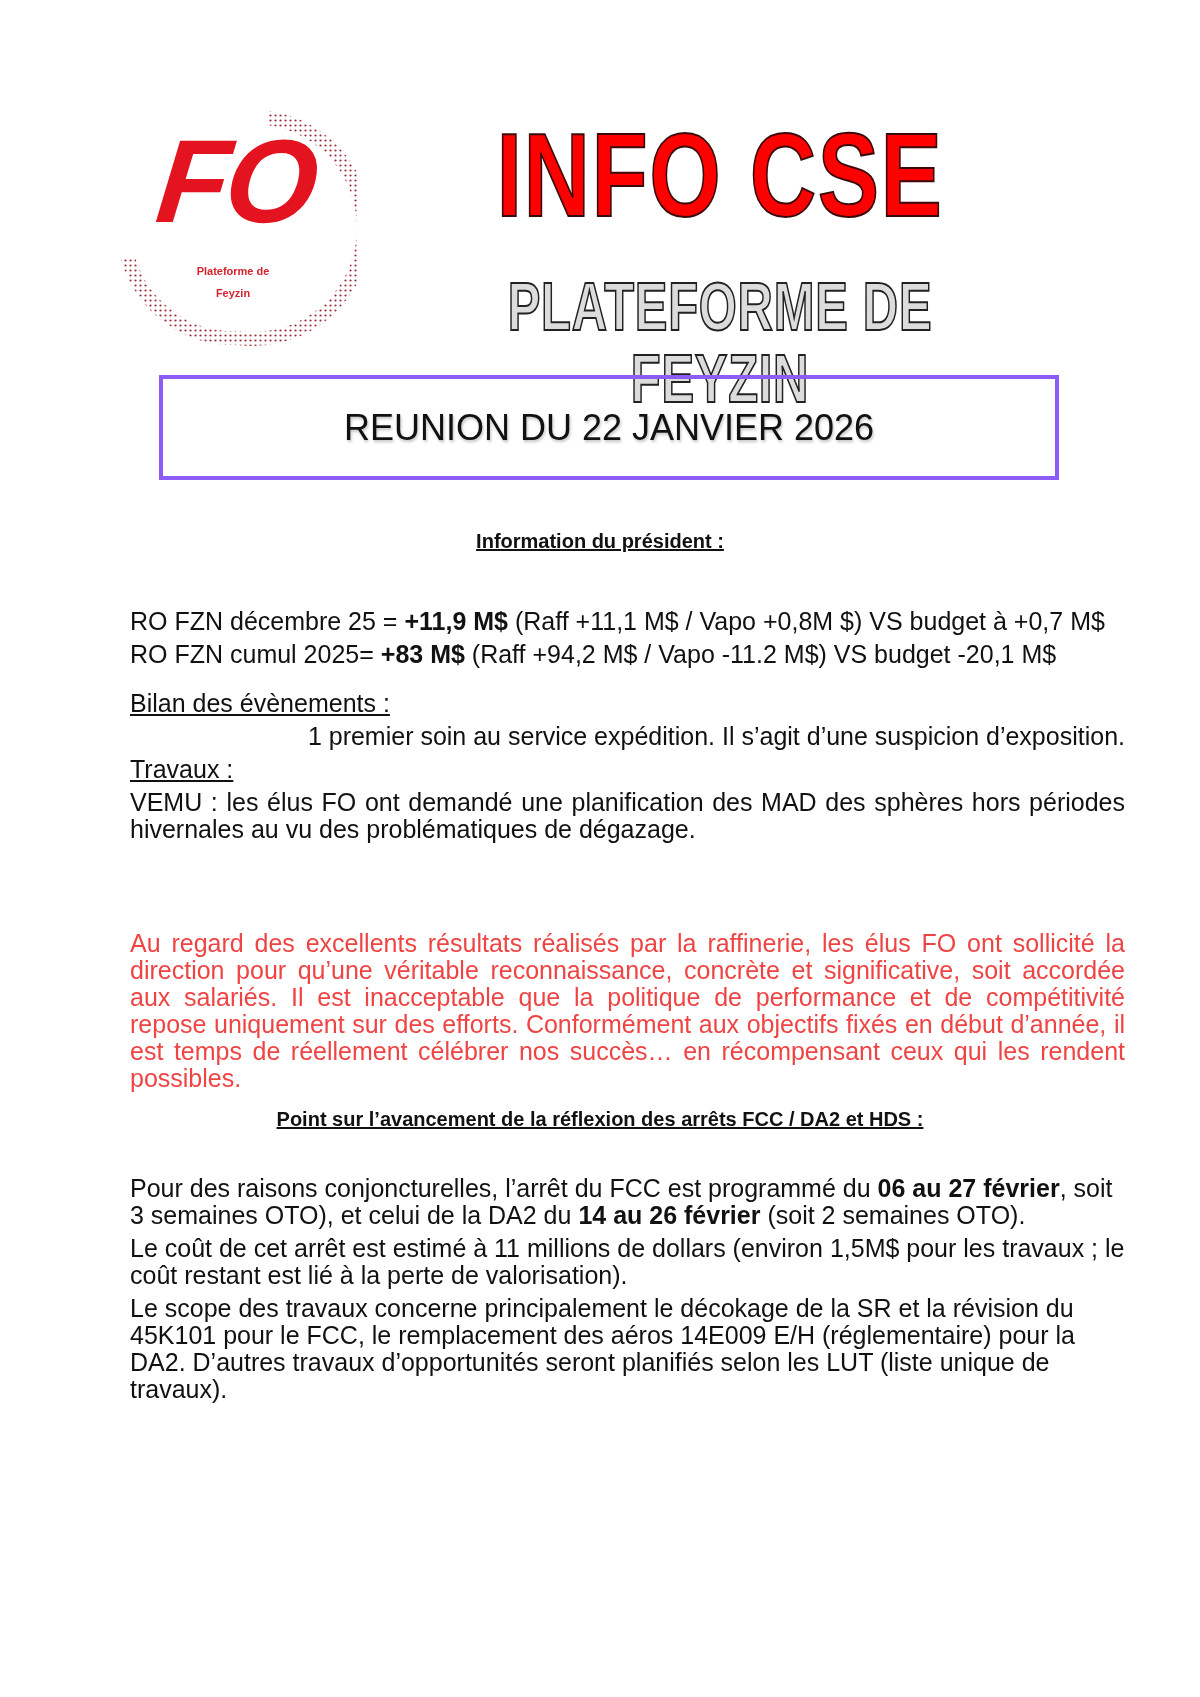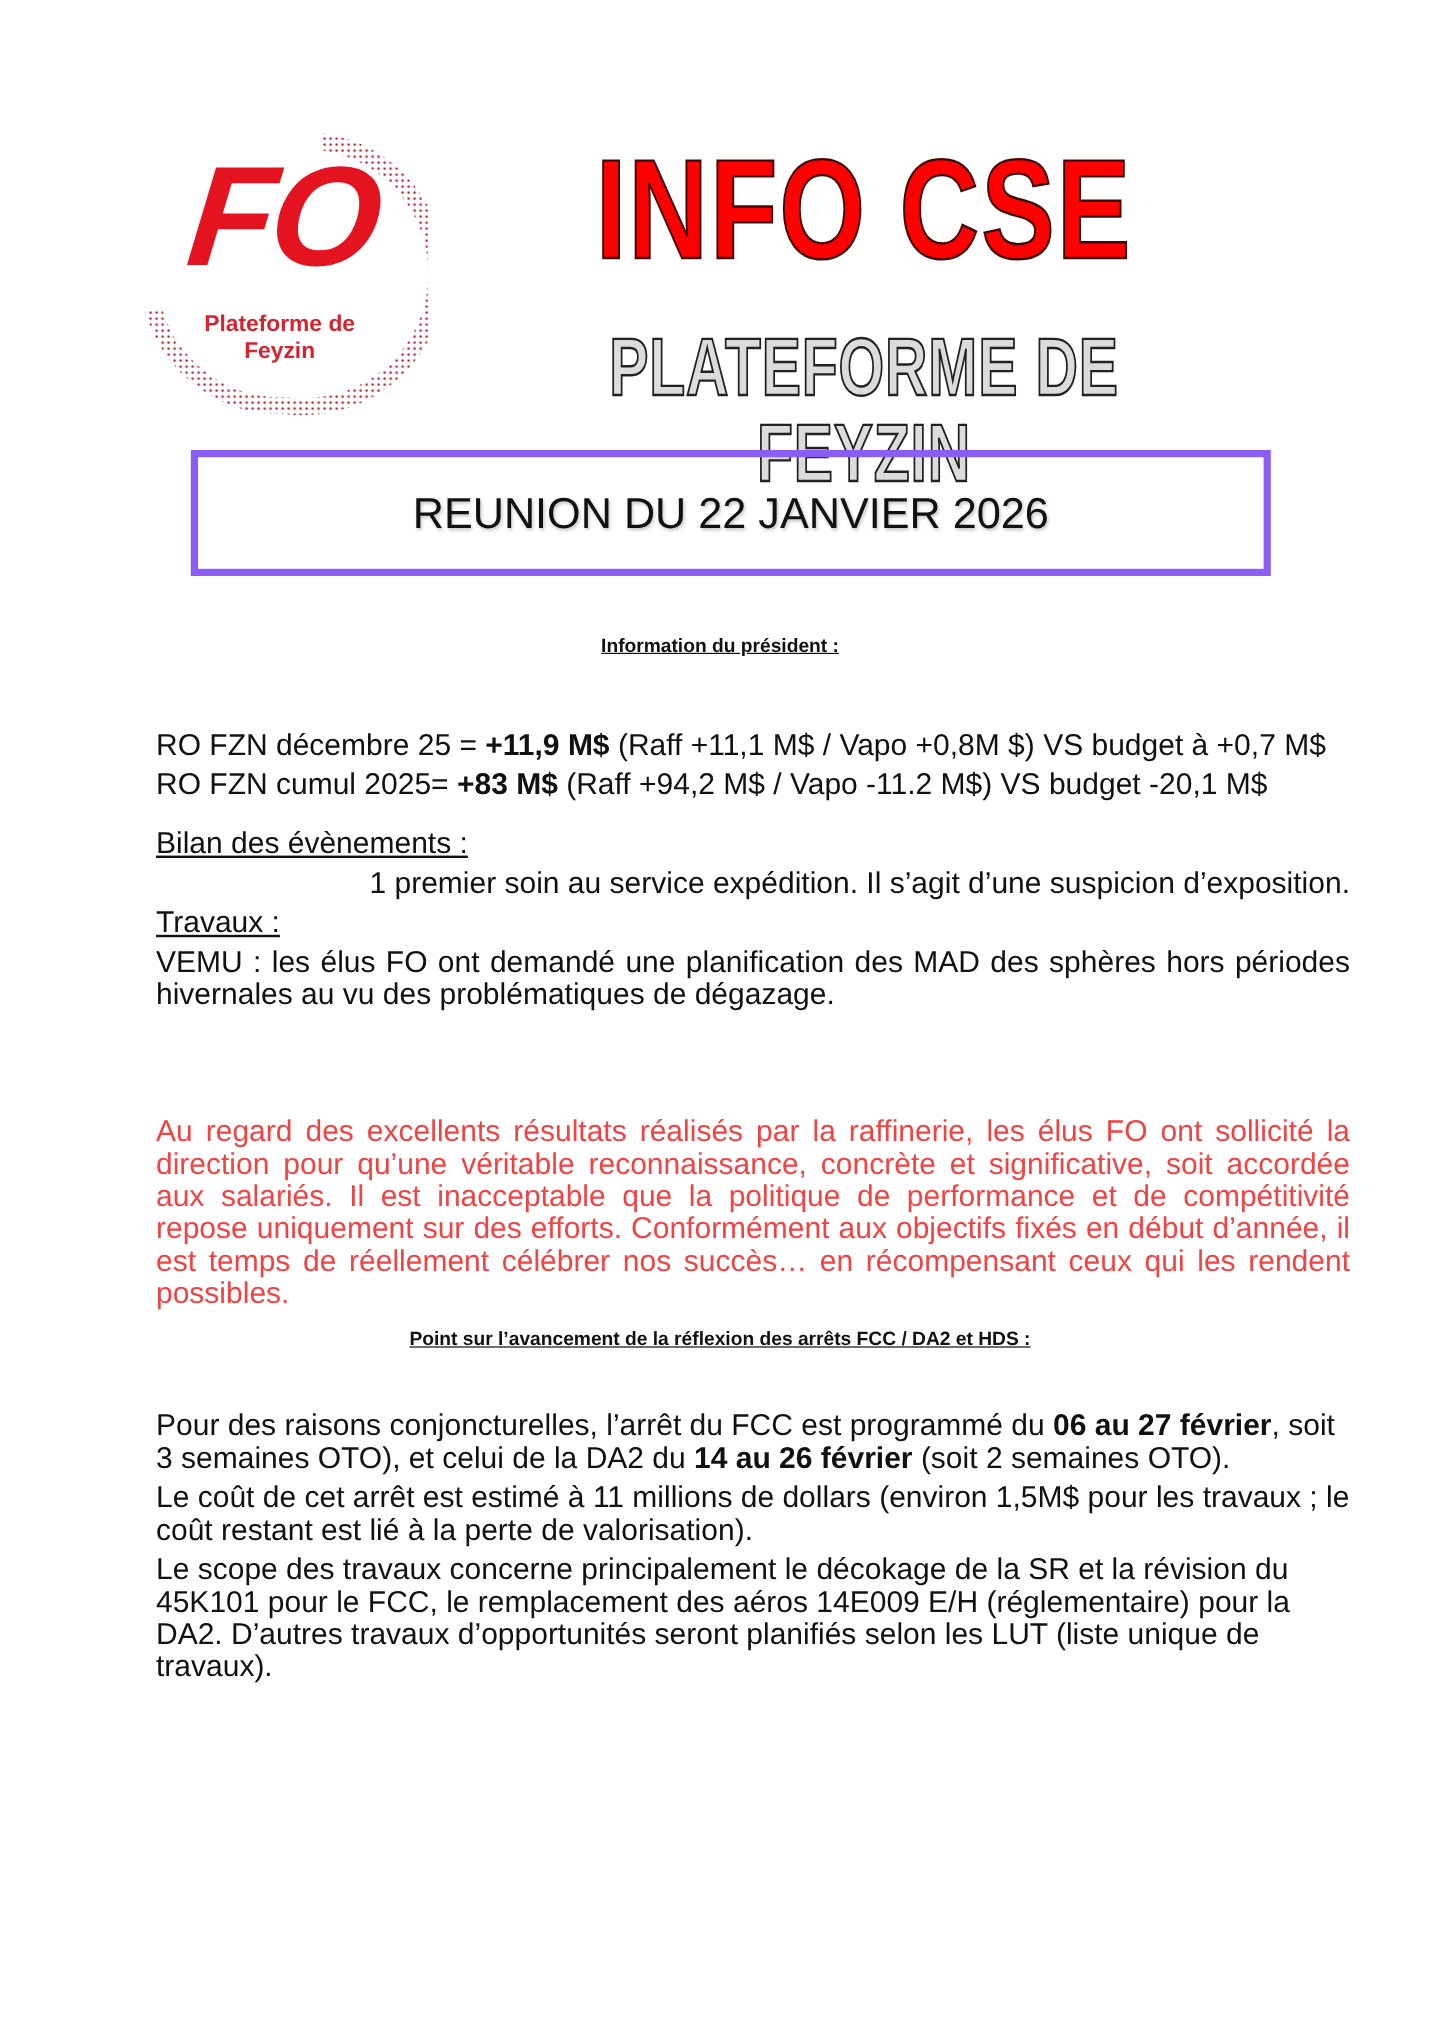--- a/index.html
+++ b/index.html
@@ -4,35 +4,35 @@
   <style>
     html, body { margin: 0; padding: 0; background: #ffffff; }
     body { width: 1200px; height: 1697px; position: relative; overflow: hidden;
            font-family: "Liberation Sans", sans-serif; color: #111; }
     .logo { position: absolute; left: 118px; top: 108px; width: 240px; height: 240px; }
     .logo svg { position: absolute; left: 0; top: 0; }
     .logo-fo { position: absolute; left: 40px; top: 14px; font-family: "Liberation Sans", sans-serif;
                font-weight: bold; font-style: italic; font-size: 118px; color: #e3141f;
                letter-spacing: -4px; line-height: 1; transform: skewX(-6deg); }
     .logo-sub { position: absolute; left: 40px; top: 152px; width: 150px; text-align: center;
-                color: #d52330; font-weight: bold; font-size: 19px; line-height: 22px; }
+                color: #d52330; font-weight: bold; font-size: 11px; line-height: 22px; }
     .title-main { position: absolute; left: 380px; top: 115px; width: 680px; text-align: center;
                   font-family: "Liberation Sans", sans-serif; font-weight: bold; font-size: 118px;
                   line-height: 120px; color: #ff0000; -webkit-text-stroke: 2px #3a0a0a;
                   transform: scaleX(0.78); transform-origin: center; letter-spacing: 2px; }
     .title-sub { position: absolute; left: 380px; top: 270px; width: 680px; text-align: center;
                  font-weight: bold; font-size: 68px; line-height: 72px; color: #dcdcdc;
                  -webkit-text-stroke: 2px #222; transform: scaleX(0.72); transform-origin: center;
                  letter-spacing: 1px; }
     .meeting-box { position: absolute; left: 159px; top: 375px; width: 900px; height: 105px;
-                   border: 6px solid #8b5cf6; box-sizing: border-box; display: flex;
+                   border: 4px solid #8b5cf6; box-sizing: border-box; display: flex;
                    align-items: center; justify-content: center; }
     .meeting-title { font-size: 36px; color: #111; text-shadow: 1px 2px 3px rgba(0,0,0,0.25); }
     .section-heading { position: absolute; left: 0; width: 1200px; text-align: center;
-                       font-weight: bold; font-size: 16px; text-decoration: underline; }
+                       font-weight: bold; font-size: 20px; text-decoration: underline; }
     .text { position: absolute; left: 130px; width: 995px; font-size: 25px; line-height: 27px; }
     .text p { margin: 0; }
     .just { text-align: justify; }
     .under { text-decoration: underline; }
     .red { color: #ef4444; }
     b { font-weight: bold; }
   </style>
 </head>
 <body>
 

